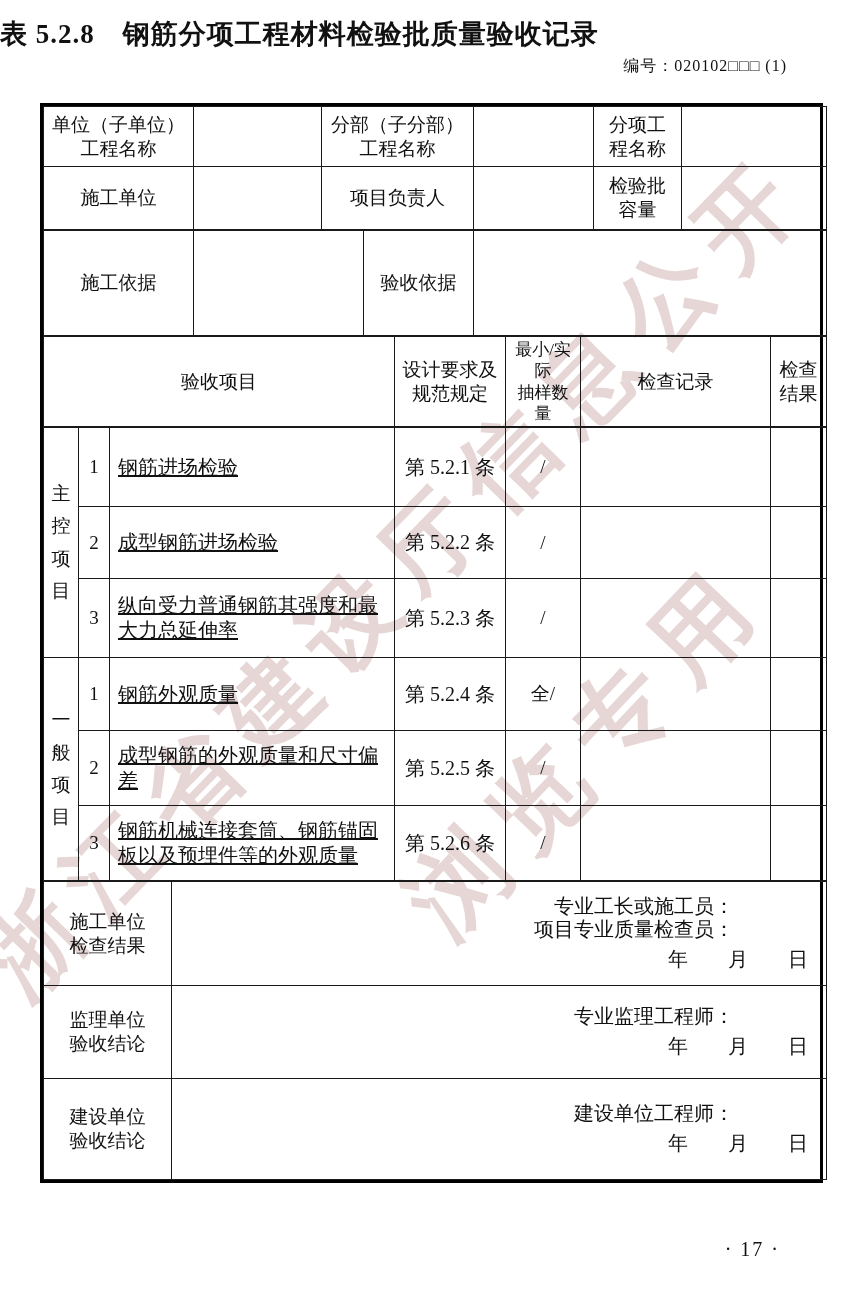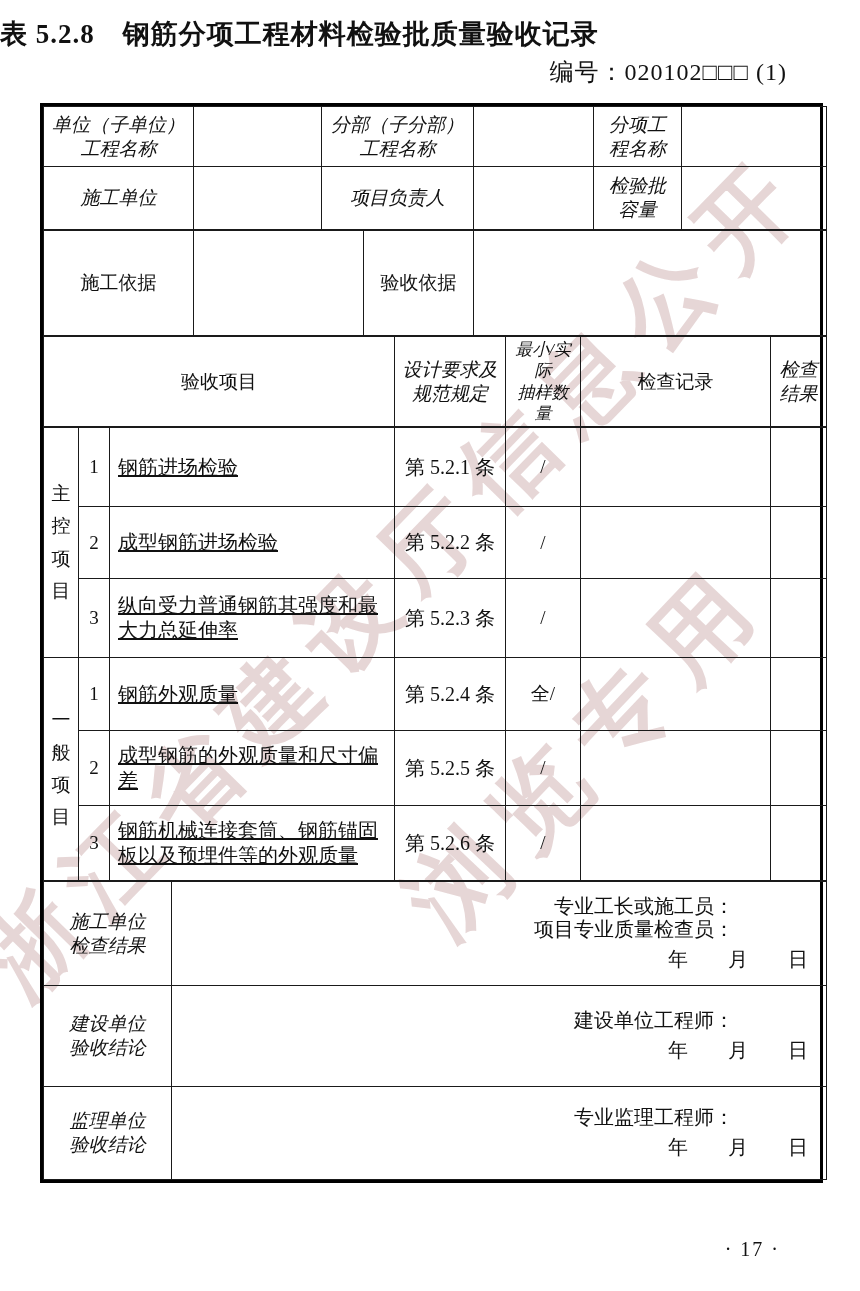--- a/index.html
+++ b/index.html
@@ -8,29 +8,29 @@
   
   .wm{position:absolute;white-space:nowrap;font-family:"Liberation Sans","DejaVu Sans",sans-serif;
       font-weight:bold;z-index:1;pointer-events:none;}
   .wm1{left:396px;top:576px;font-size:94px;letter-spacing:19px;
        transform:translate(-50%,-50%) rotate(-45.7deg);}
   .wm2{left:588px;top:750px;font-size:96px;letter-spacing:21px;
        transform:translate(-50%,-50%) rotate(-46.5deg);}
   
   .title{position:absolute;left:0;right:0;top:16px;text-align:left;font-size:27px;
          font-weight:bold;letter-spacing:1px;z-index:2;}
-  .serial{position:absolute;right:73px;top:56px;font-size:24px;z-index:2;letter-spacing:1px;}
+  .serial{position:absolute;right:73px;top:56px;font-size:16px;z-index:2;letter-spacing:1px;}
   .pageno{position:absolute;right:80px;top:1238px;font-size:20px;z-index:2;letter-spacing:2px;}
   
   .tbl-wrap{position:absolute;left:40px;top:103px;width:783px;border:3px solid #000;
             box-sizing:border-box;z-index:2;background:transparent;}
   table{border-collapse:collapse;table-layout:fixed;width:100%;background:transparent;}
   td{border:1px solid #1a1a1a;font-size:19px;text-align:center;vertical-align:middle;
      padding:2px 6px;line-height:1.25;overflow:hidden;}
-  .pre{white-space:pre-line;font-style:italic;}
+  .pre{white-space:pre-line;}
   .desc{text-align:left;font-size:20px;padding:3px 8px;text-decoration:underline;}
   .req{font-size:20px;padding:2px 2px;}
   .grp{white-space:pre-line;line-height:1.7;padding:0;font-size:19px;}
   .sigcell{padding:4px 0;}
   .sigflex{display:flex;flex-direction:column;justify-content:center;height:100%;}
   .signers{white-space:pre-line;text-align:right;font-size:20px;line-height:1.15;
            margin-right:92px;}
   .sigdate{white-space:pre;text-align:right;font-size:20px;padding-right:18px;margin-top:6px;}
 </style>
 </head>
@@ -198,39 +198,39 @@
         <td class="pre">施工单位
 检查结果</td>
         <td class="sigcell">
           <div class="sigflex">
             <div class="signers">专业工长或施工员：
 项目专业质量检查员：</div>
             <div class="sigdate">年　　月　　日</div>
           </div>
         </td>
       </tr>
+      <tr style="height:93px">
+        <td class="pre">监理单位
+验收结论</td>
+        <td class="sigcell">
+          <div class="sigflex">
+            <div class="signers">专业监理工程师：</div>
+            <div class="sigdate">年　　月　　日</div>
+          </div>
+        </td>
+      </tr>
       <tr style="height:101px">
         <td class="pre">建设单位
 验收结论</td>
         <td class="sigcell">
           <div class="sigflex">
             <div class="signers">建设单位工程师：</div>
             <div class="sigdate">年　　月　　日</div>
           </div>
         </td>
       </tr>
-      <tr style="height:93px">
-        <td class="pre">监理单位
-验收结论</td>
-        <td class="sigcell">
-          <div class="sigflex">
-            <div class="signers">专业监理工程师：</div>
-            <div class="sigdate">年　　月　　日</div>
-          </div>
-        </td>
-      </tr>
     </tbody>
       </table>
 
   </div>
 
   <div class="pageno">· 17 ·</div>
 </div>
 
 </body></html>

